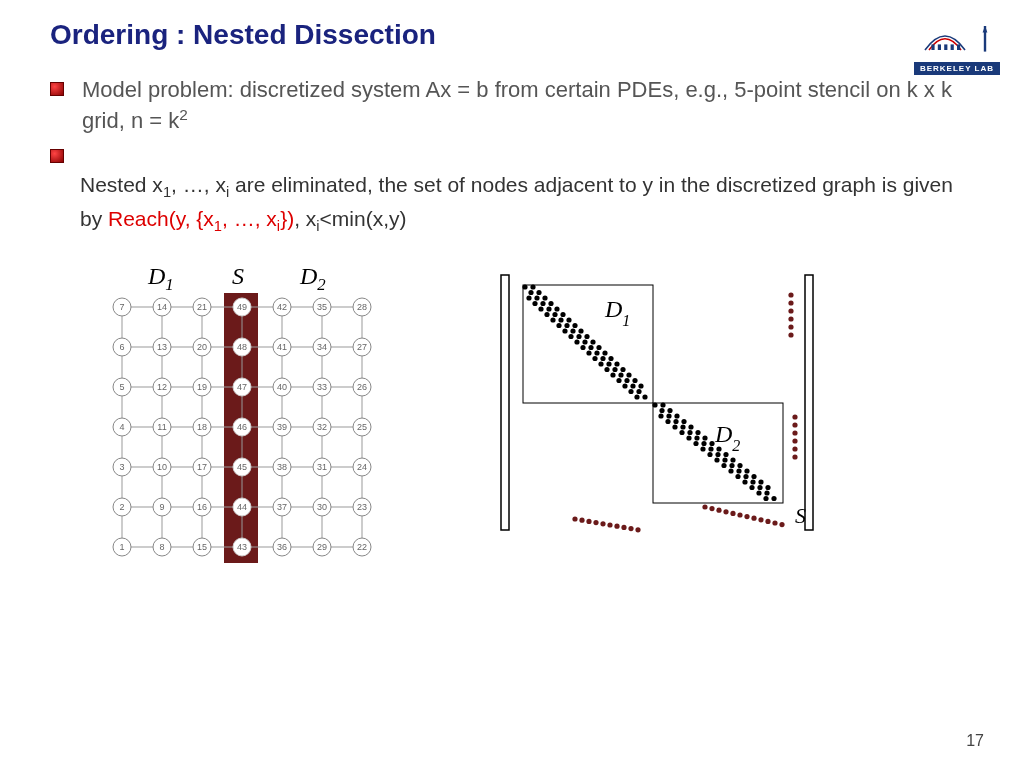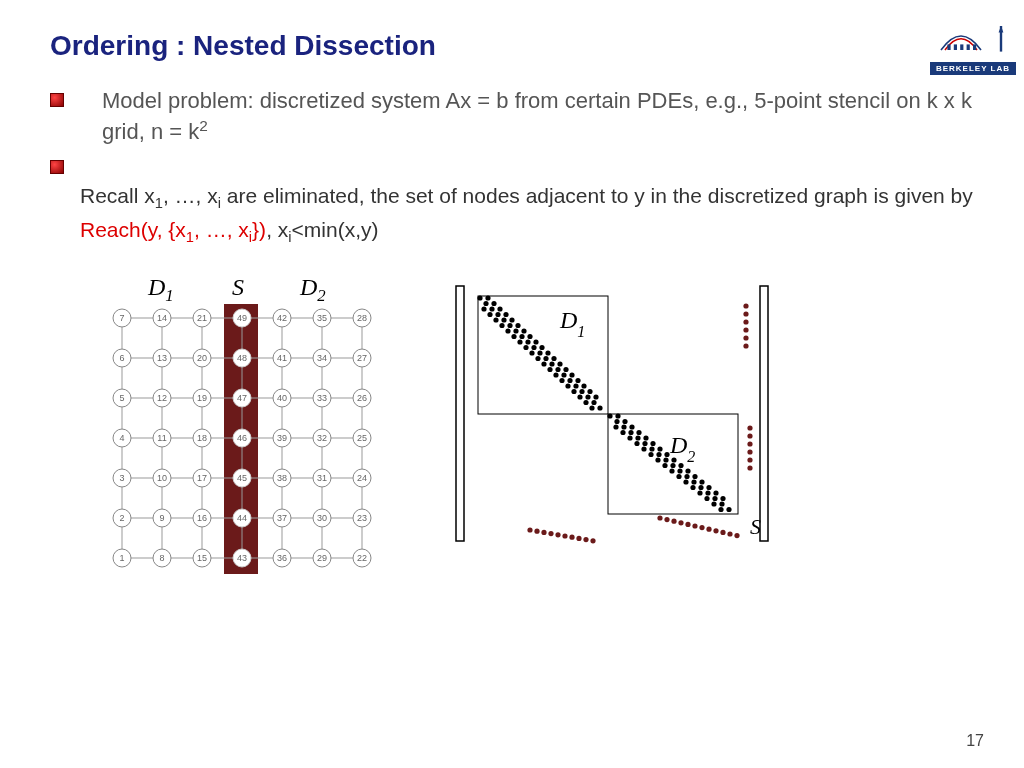--- a/index.html
+++ b/index.html
@@ -6,36 +6,36 @@
     margin: 0;
     padding: 0;
     width: 1024px;
     height: 768px;
     font-family: Verdana, Arial, sans-serif;
     background: #fff;
     position: relative;
     overflow: hidden;
   }
   .slide {
-    padding: 30px 50px;
+    padding: 19px 50px;
     box-sizing: border-box;
     width: 100%;
     height: 100%;
     position: relative;
   }
   .title {
     color: #1a237e;
     font-size: 28px;
     font-weight: bold;
     margin-bottom: 24px;
   }
   .logo {
     position: absolute;
     top: 18px;
-    right: 8px;
+    right: 24px;
     text-align: center;
   }
   .logo-dome {
     width: 80px;
     height: 40px;
     position: relative;
   }
   .logo-text {
     background: #1a3a7a;
     color: #fff;
@@ -45,21 +45,20 @@
     font-weight: bold;
   }
   .bullets {
     margin-left: 0;
     padding-left: 0;
   }
   .bullet-row {
     display: flex;
     align-items: flex-start;
     margin-bottom: 6px;
-    gap: 20px;
   }
   .bullet-icon {
     width: 12px;
     height: 12px;
     background: radial-gradient(circle at 30% 30%, #f44, #800);
     border: 1px solid #600;
     margin-top: 7px;
     margin-right: 18px;
     flex-shrink: 0;
   }
@@ -74,21 +73,21 @@
     font-size: 21px;
     font-family: Arial, sans-serif;
     line-height: 1.5;
     margin-top: 4px;
   }
   .red { color: #d00; margin-top: 39px; }
   sub { font-size: 0.7em; vertical-align: sub; }
   sup { font-size: 0.7em; vertical-align: super; }
   .figures {
     display: flex;
-    gap: 60px;
+    gap: 105px;
     margin-top: 30px;
     margin-left: 60px;
   }
   .grid-fig {
     position: relative;
     width: 280px;
     height: 300px;
   }
   .grid-labels {
     position: absolute;
@@ -164,21 +163,21 @@
 
   <div class="bullets">
     <div class="bullet-row">
       <div class="bullet-icon"></div>
       <div class="bullet-text"><span>Model problem: discretized system Ax = b from certain PDEs, e.g., 5-point stencil on  k x k grid,  n = k</span><sup>2</sup></div>
     </div>
     <div class="bullet-row">
       <div class="bullet-icon"></div>
     </div>
     <div class="sub-text">
-      <span>Recall x</span><sub>1</sub><span>, …, x</span><sub>i</sub><span> are eliminated, the set of nodes adjacent to y in the discretized graph is given by </span><span class="red"><span>Reach(y, {x</span><sub>1</sub><span>, …, x</span><sub>i</sub><span>})</span></span><span>, x</span><sub>i</sub><span>&lt;min(x,y)</span>
+      <span>Nested x</span><sub>1</sub><span>, …, x</span><sub>i</sub><span> are eliminated, the set of nodes adjacent to y in the discretized graph is given by </span><span class="red"><span>Reach(y, {x</span><sub>1</sub><span>, …, x</span><sub>i</sub><span>})</span></span><span>, x</span><sub>i</sub><span>&lt;min(x,y)</span>
     </div>
   </div>
 
   <div class="figures">
 
     <div class="grid-fig">
       <div class="grid-labels">
         <span style="position:absolute;left:38px"><span>D</span><sub>1</sub></span>
         <span style="position:absolute;left:122px">S</span>
         <span style="position:absolute;left:190px"><span>D</span><sub>2</sub></span>

